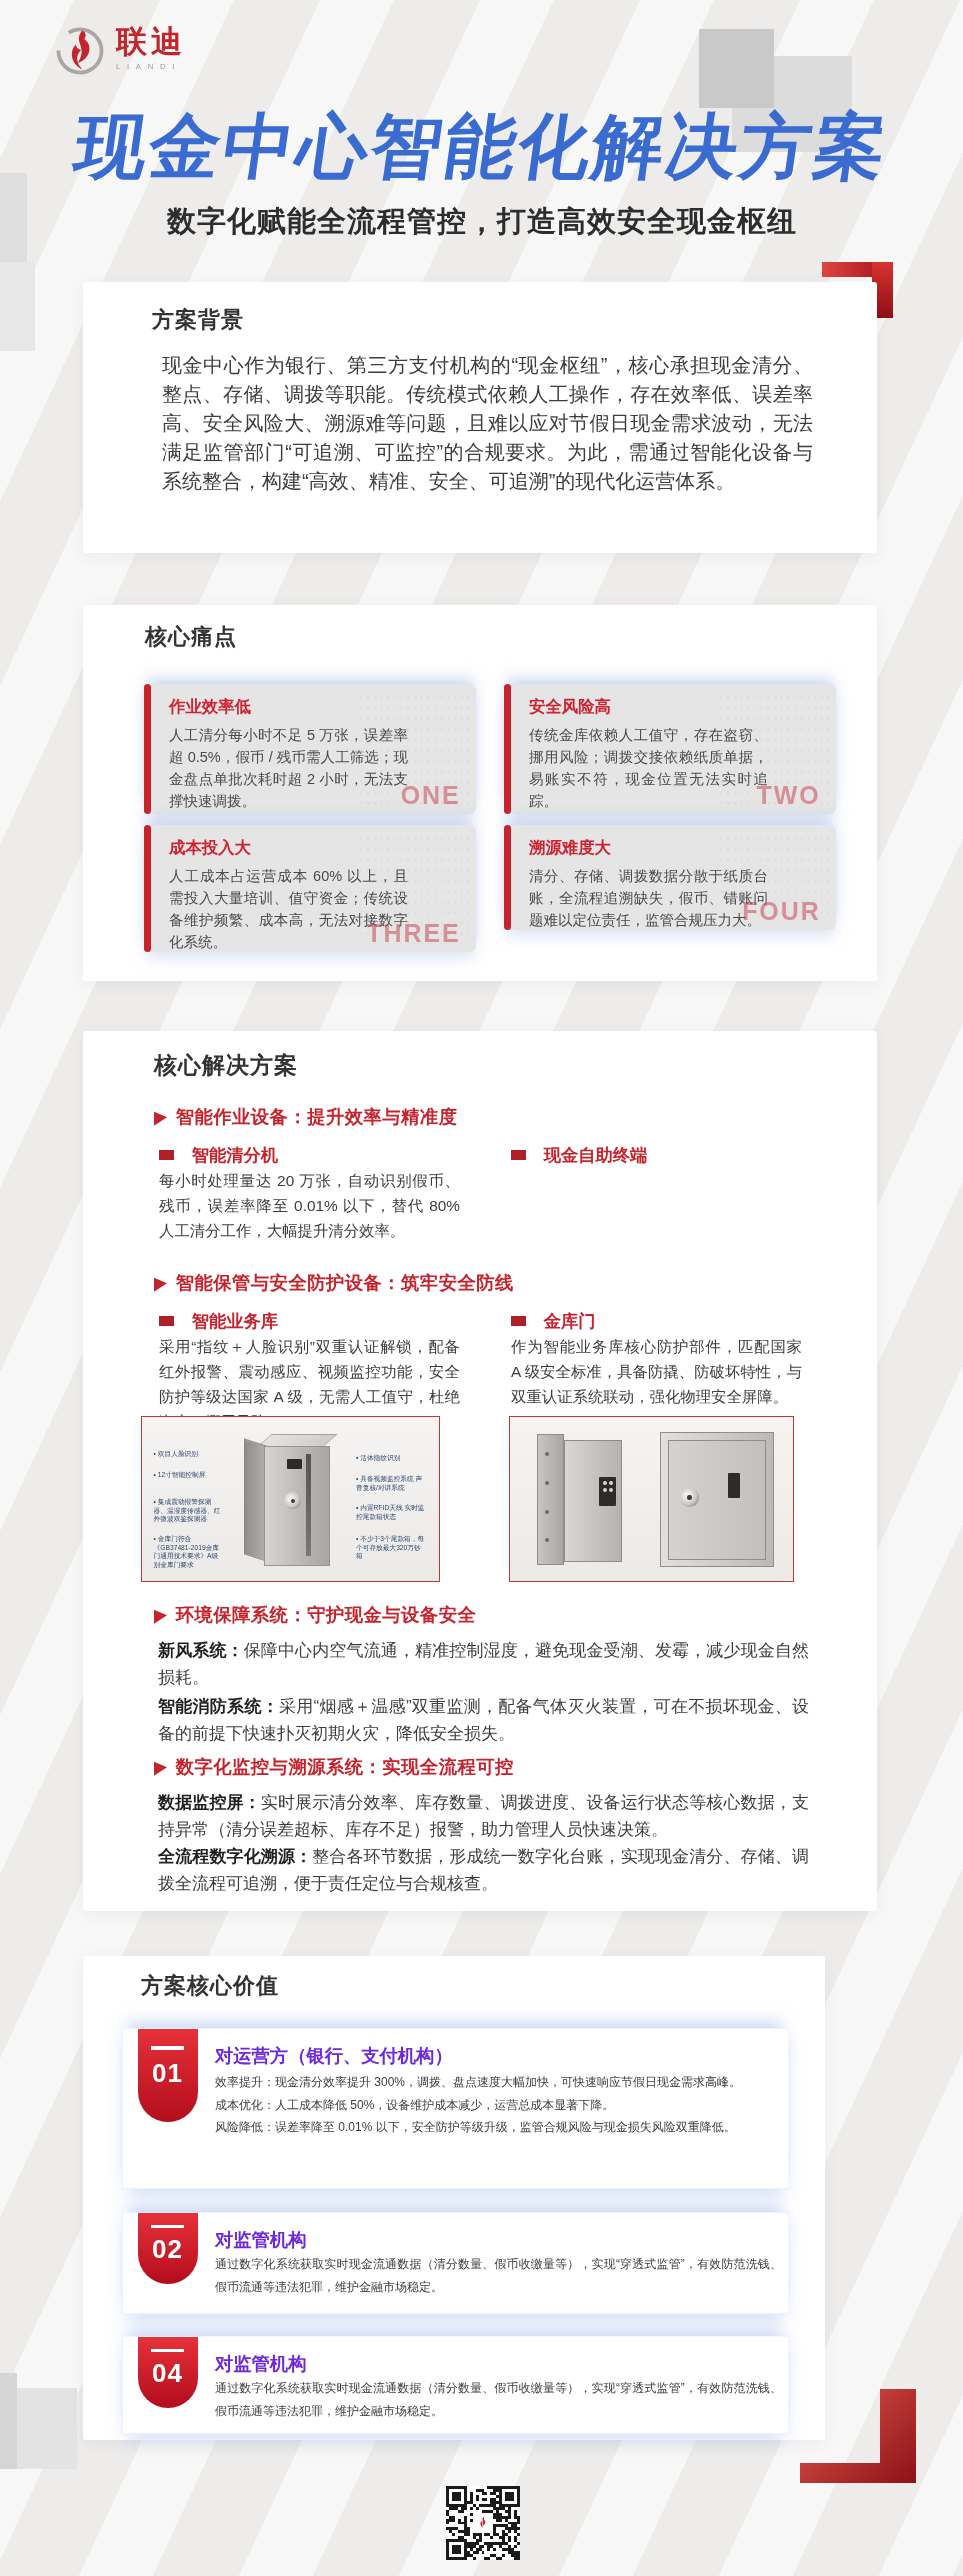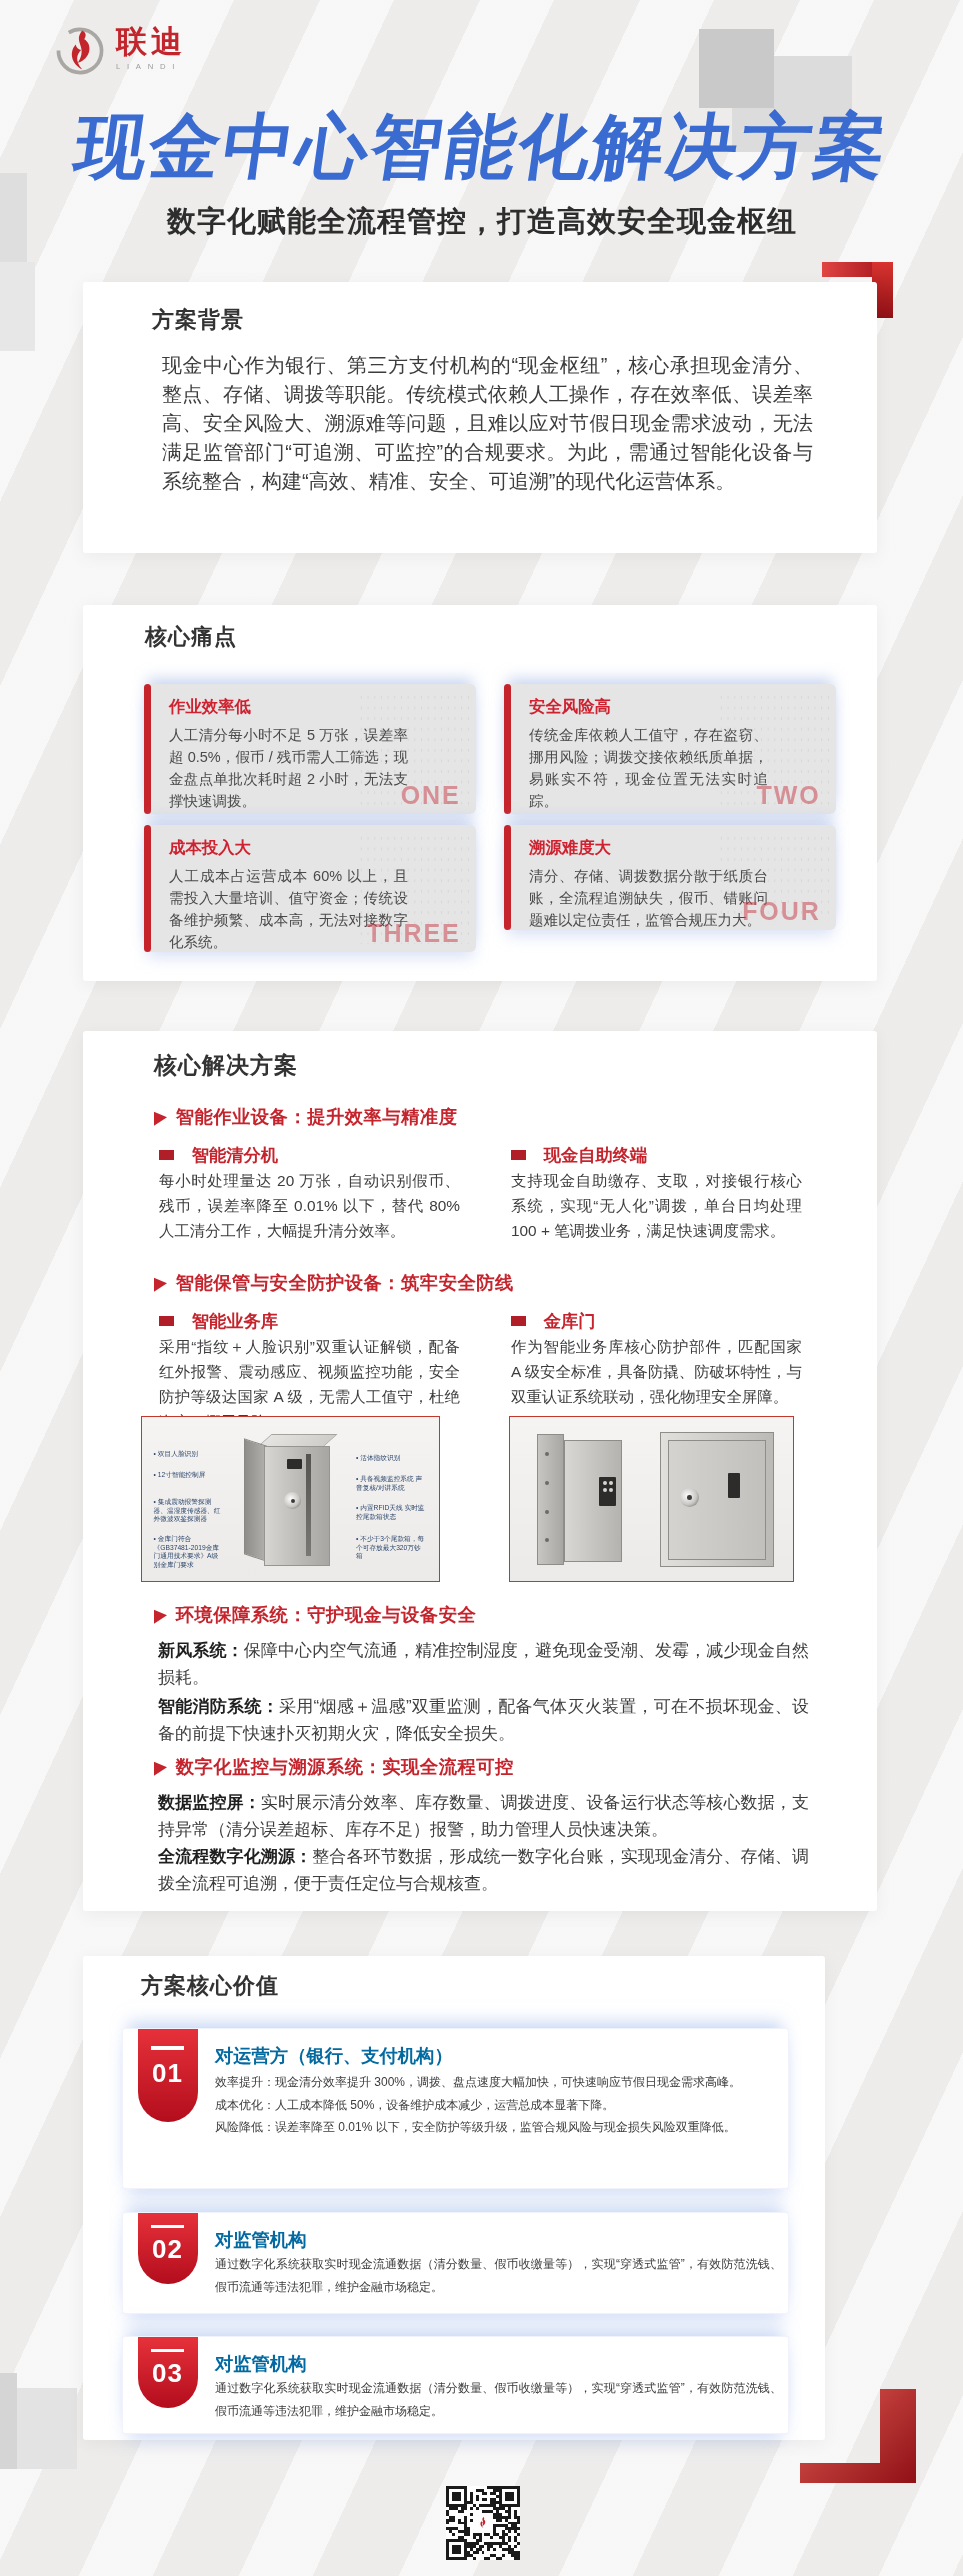--- a/index.html
+++ b/index.html
@@ -64,21 +64,21 @@
   .panel{position:absolute;background:#2e2c2a;border-radius:1px;}
   .vdoor{position:absolute;border:1px solid #8f8d8a;}
   .bolt{position:absolute;width:3.9px;height:3.9px;border-radius:50%;background:#6d6b68;}
   
   .vbox{position:absolute;background:#fff;border:1px solid #f0f3fb;border-radius:2.9px;
     box-shadow:0 -11.6px 15.4px -5.8px rgba(160,185,235,.55),0 11.6px 17.3px -5.8px rgba(160,185,235,.45);}
   .vbadge{position:absolute;left:14.5px;top:0;width:60px;background:linear-gradient(180deg,#e6313a,#b30d1d);
     border-radius:0 0 30px 30px;text-align:center;}
   .vbadge .bar{width:33px;height:3.9px;background:#fff;margin:17.3px auto 7.7px auto;}
   .vbadge .num{font-size:26px;font-weight:800;color:#fff;letter-spacing:1px;}
-  .vtitle{position:absolute;left:92px;top:13.5px;font-size:18.3px;font-weight:800;color:#0369a1;}
+  .vtitle{position:absolute;left:92px;top:13.5px;font-size:18.3px;font-weight:800;color:#6d28d9;}
   .vbody{position:absolute;left:92px;width:567px;font-size:12px;line-height:22.6px;color:#3c3c3c;text-align:justify;}
   .vbody p{margin:0;}
   
   .bl-v{position:absolute;left:880px;top:2389px;width:36px;height:94px;background:linear-gradient(135deg,#c2403c,#8f1016);}
   .bl-h{position:absolute;left:800px;top:2463px;width:116px;height:20px;background:linear-gradient(135deg,#c2403c,#8f1016);}
   .qr{position:absolute;left:446px;top:2486px;width:74px;height:74px;background:#fff;}
 </style>
 </head>
 <body>
 
@@ -153,21 +153,20 @@
     <div class="sol-sub" style="left:71px;top:73px;">
       <span class="arrow-ic"></span><span>智能作业设备：提升效率与精准度</span>
     </div>
     <div class="sol-item-h" style="left:76px;top:112px;">
       <span class="sq-ic"></span><span>智能清分机</span>
     </div>
     <div class="sol-item-h" style="left:428px;top:112px;">
       <span class="sq-ic"></span><span>现金自助终端</span>
     </div>
     <p class="sol-p" style="left:76px;top:137px;width:301px;margin:0;">每小时处理量达 20 万张，自动识别假币、残币，误差率降至 0.01% 以下，替代 80% 人工清分工作，大幅提升清分效率。</p>
-    <p class="sol-p" style="left:428px;top:137px;width:291px;margin:0;">支持现金自助缴存、支取，对接银行核心系统，实现“无人化”调拨，单台日均处理 100 + 笔调拨业务，满足快速调度需求。</p>
 
     <div class="sol-sub" style="left:71px;top:239px;">
       <span class="arrow-ic"></span><span>智能保管与安全防护设备：筑牢安全防线</span>
     </div>
     <div class="sol-item-h" style="left:76px;top:278px;">
       <span class="sq-ic"></span><span>智能业务库</span>
     </div>
     <div class="sol-item-h" style="left:428px;top:278px;">
       <span class="sq-ic"></span><span>金库门</span>
     </div>
@@ -253,21 +252,21 @@
       </div>
       <div class="vtitle">对监管机构</div>
       <div class="vbody" style="top:40px;">
         <p>通过数字化系统获取实时现金流通数据（清分数量、假币收缴量等），实现“穿透式监管”，有效防范洗钱、假币流通等违法犯罪，维护金融市场稳定。</p>
       </div>
     </div>
 
     <div class="vbox" style="left:39px;top:380px;width:665px;height:96px;">
       <div class="vbadge" style="height:71px;">
         <div class="bar" style="margin:11.6px auto 5.8px auto;"></div>
-        <div class="num">03</div>
+        <div class="num">04</div>
       </div>
       <div class="vtitle">对监管机构</div>
       <div class="vbody" style="top:40px;">
         <p>通过数字化系统获取实时现金流通数据（清分数量、假币收缴量等），实现“穿透式监管”，有效防范洗钱、假币流通等违法犯罪，维护金融市场稳定。</p>
       </div>
     </div>
   </section>
 
   <div class="bl-v"></div>
   <div class="bl-h"></div>

